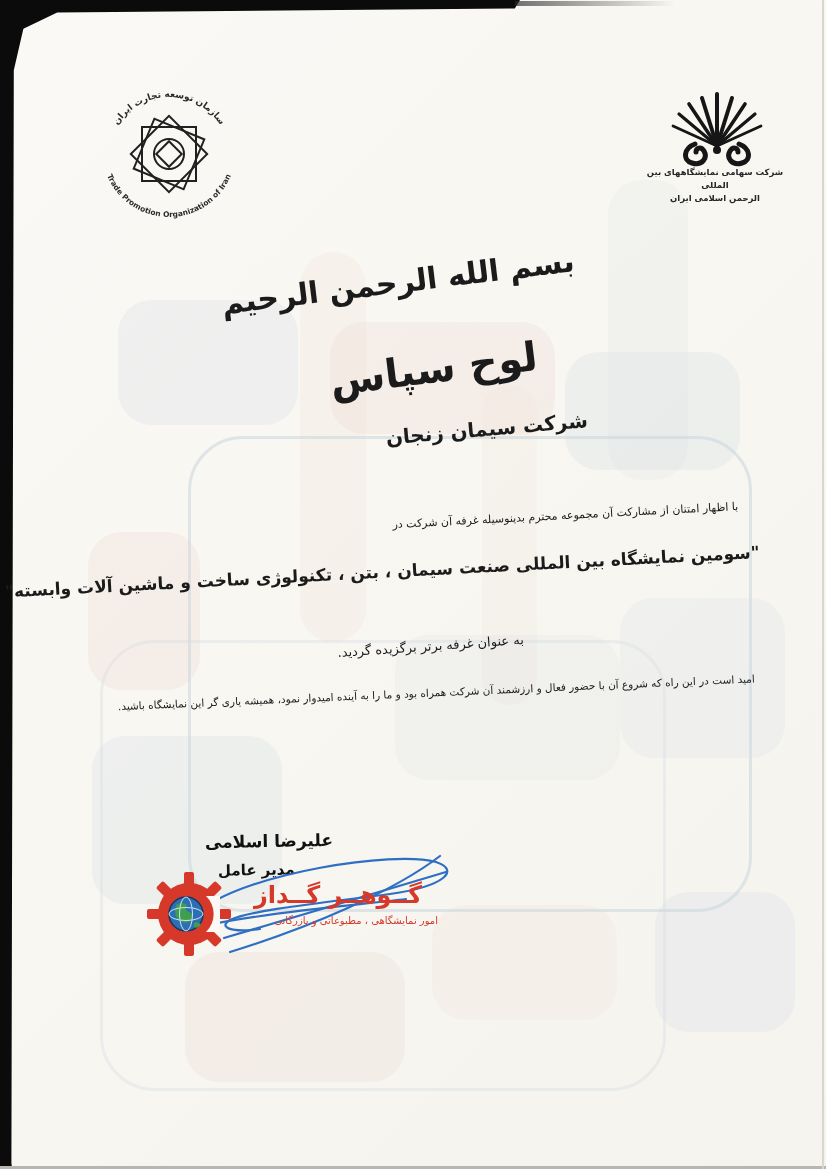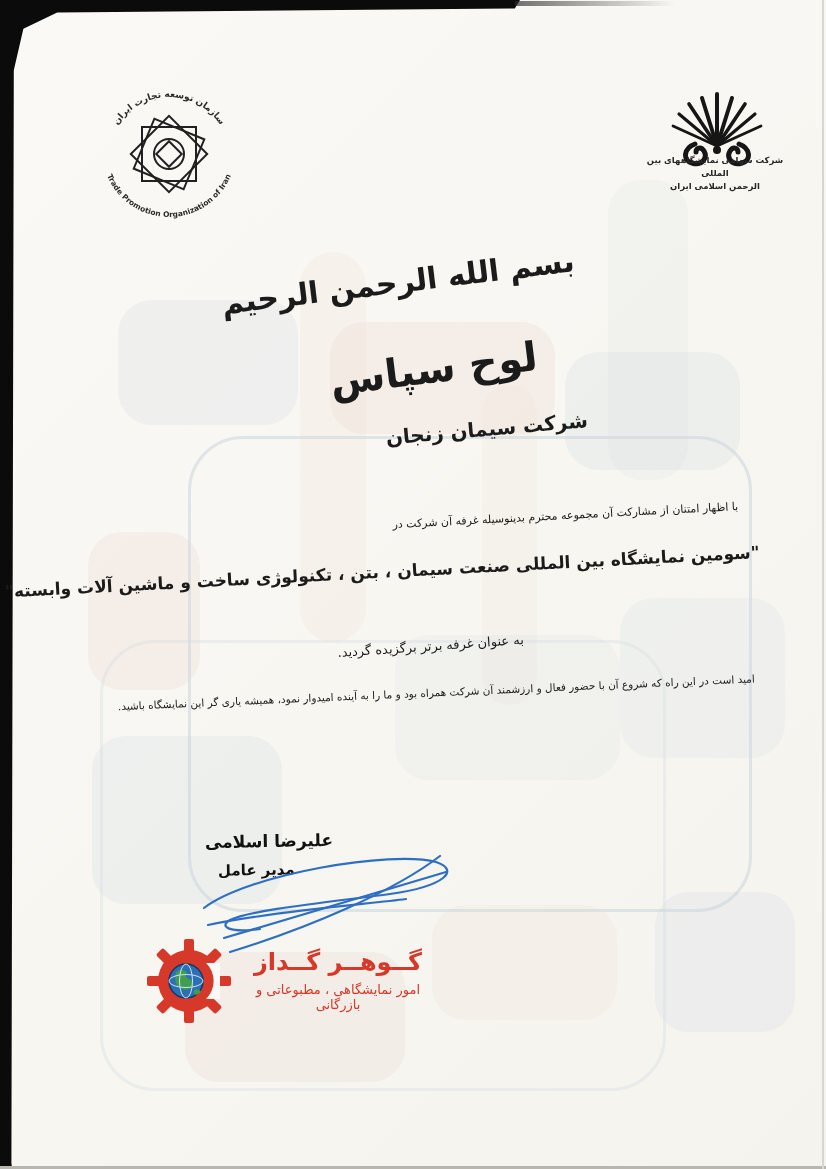--- a/index.html
+++ b/index.html
@@ -23,28 +23,28 @@
   .wm{position:absolute;border-radius:34px;}
   .wm-outline{background:transparent;border:3px solid rgba(203,213,220,.55);border-radius:55px;}
   .wm-outline2{background:transparent;border:3px solid rgba(208,217,223,.32);border-radius:55px;}
   .g1{background:rgba(214,221,227,.30);} .g2{background:rgba(214,221,227,.22);}
   .g3{background:rgba(214,221,227,.18);}
   .w1{background:rgba(240,225,217,.40);} .w2{background:rgba(240,225,217,.28);}
   .w3{background:rgba(240,225,217,.20);}
   
   .tpo-logo{position:absolute;left:88px;top:78px;width:162px;height:152px;}
   .iiec-logo{position:absolute;left:646px;top:88px;width:142px;height:80px;}
-  .iiec-caption{position:absolute;left:634px;top:154px;width:162px;text-align:center;
+  .iiec-caption{position:absolute;left:634px;top:166px;width:162px;text-align:center;
     color:#272727;font-size:8.5px;font-weight:bold;line-height:1.5;direction:rtl;}
-  .gohar{position:absolute;left:146px;top:930px;width:300px;height:95px;}
+  .gohar{position:absolute;left:146px;top:863px;width:300px;height:95px;}
   .gohar-gear{position:absolute;left:0;top:8px;width:86px;height:86px;}
   .gohar-name{position:absolute;left:92px;top:18px;width:200px;color:#d6382a;
     font-size:24px;font-weight:bold;direction:rtl;text-align:center;letter-spacing:1px;}
   .gohar-tagline{position:absolute;left:92px;top:52px;width:200px;color:#d6382a;
-    font-size:13px;direction:rtl;text-align:center;}
+    font-size:10px;direction:rtl;}
   
   .fa{direction:rtl;color:#1b1b1b;white-space:nowrap;}
   .bismillah{position:absolute;right:252px;top:243px;font-size:30px;font-weight:bold;
     transform:rotate(-7deg);transform-origin:right center;}
   .cert-title{position:absolute;left:338px;top:345px;width:200px;text-align:center;
     font-size:40px;font-weight:bold;transform:rotate(-7deg);}
   .recipient{position:absolute;right:238px;top:408px;font-size:20px;font-weight:bold;
     transform:rotate(-5deg);transform-origin:right center;}
   .line1{position:absolute;right:88px;top:500px;font-size:11px;
     transform:rotate(-3deg);transform-origin:right center;}

